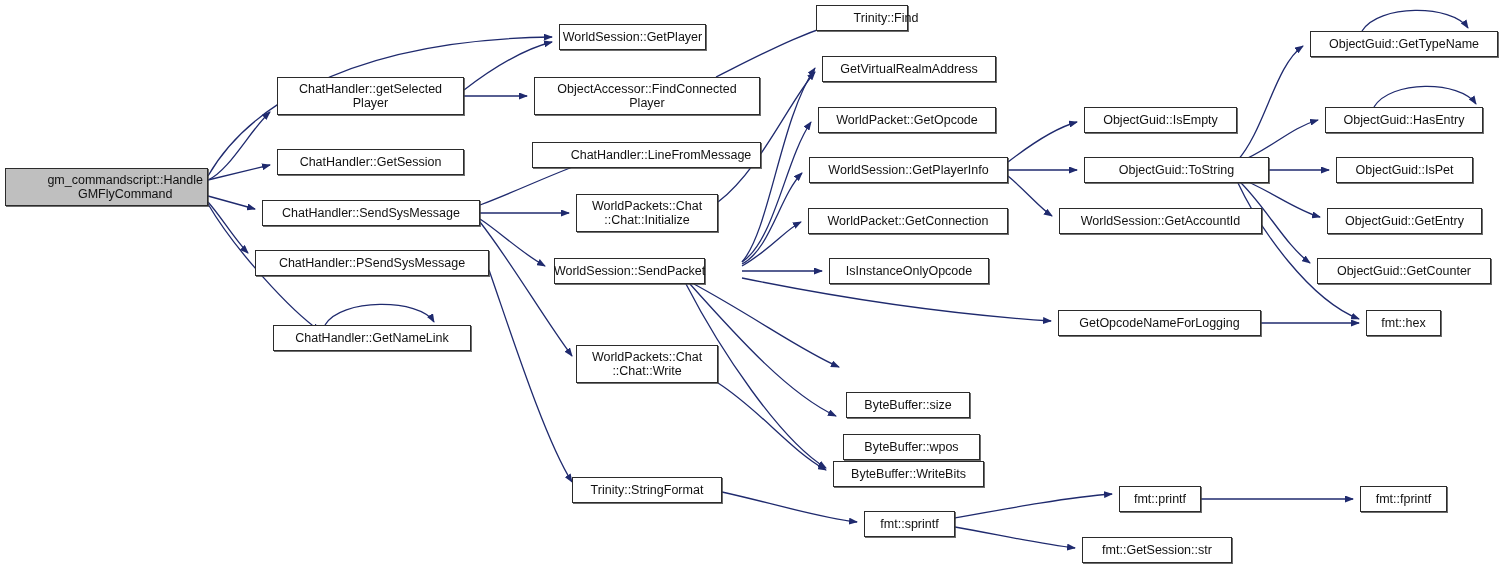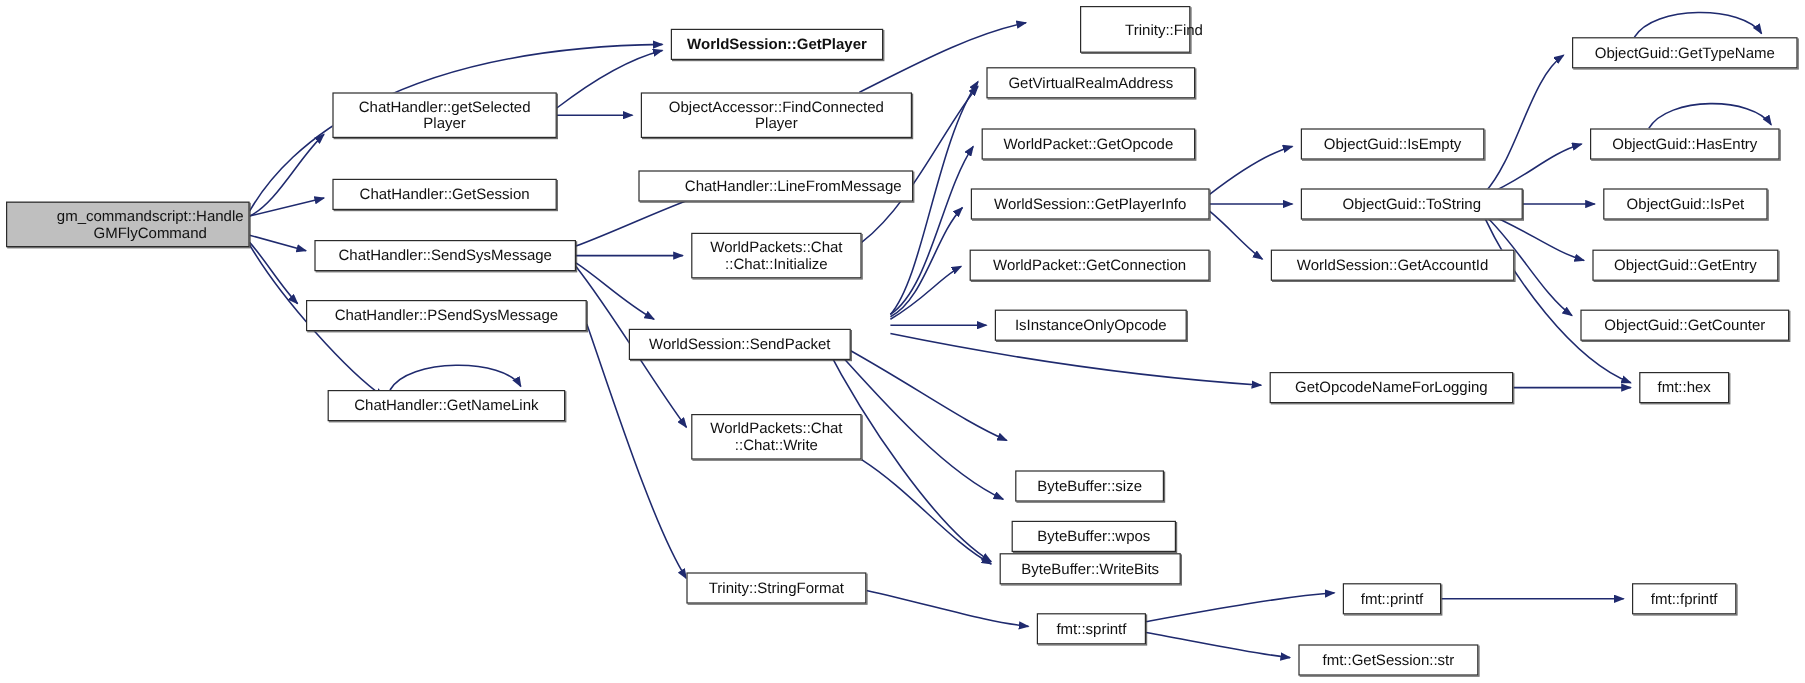--- a/index.html
+++ b/index.html
@@ -106,31 +106,31 @@
   </svg>
   <div id="nodes-group">
       <div class="node root" style="left: 5px; top: 168px; width: 203px; height: 38px; justify-content: flex-end;"><span class="node-label">gm_commandscript::Handle
 GMFlyCommand</span></div>
       <div class="node" style="left: 277px; top: 77px; width: 187px; height: 38px;"><span class="node-label">ChatHandler::getSelected
 Player</span></div>
       <div class="node" style="left: 277px; top: 149px; width: 187px; height: 26px;"><span class="node-label">ChatHandler::GetSession</span></div>
       <div class="node" style="left: 262px; top: 200px; width: 218px; height: 26px;"><span class="node-label">ChatHandler::SendSysMessage</span></div>
       <div class="node" style="left: 255px; top: 250px; width: 234px; height: 26px;"><span class="node-label">ChatHandler::PSendSysMessage</span></div>
       <div class="node" style="left: 273px; top: 325px; width: 198px; height: 26px;"><span class="node-label">ChatHandler::GetNameLink</span></div>
-      <div class="node" style="left: 559px; top: 24px; width: 177px; height: 26px; font-weight: bold;"><span class="node-label">WorldSession::GetPlayer</span></div>
+      <div class="node" style="left: 559px; top: 24px; width: 147px; height: 26px;"><span class="node-label">WorldSession::GetPlayer</span></div>
       <div class="node" style="left: 534px; top: 77px; width: 226px; height: 38px;"><span class="node-label">ObjectAccessor::FindConnected
 Player</span></div>
       <div class="node" style="left: 532px; top: 142px; width: 229px; height: 26px; padding-left: 29px;"><span class="node-label">ChatHandler::LineFromMessage</span></div>
       <div class="node" style="left: 576px; top: 194px; width: 142px; height: 38px;"><span class="node-label">WorldPackets::Chat
 ::Chat::Initialize</span></div>
-      <div class="node" style="left: 524px; top: 258px; width: 185px; height: 26px; margin-top: 16px;"><span class="node-label">WorldSession::SendPacket</span></div>
+      <div class="node" style="left: 554px; top: 258px; width: 151px; height: 26px;"><span class="node-label">WorldSession::SendPacket</span></div>
       <div class="node" style="left: 576px; top: 345px; width: 142px; height: 38px;"><span class="node-label">WorldPackets::Chat
 ::Chat::Write</span></div>
       <div class="node" style="left: 572px; top: 477px; width: 150px; height: 26px;"><span class="node-label">Trinity::StringFormat</span></div>
-      <div class="node" style="left: 900px; top: 5px; width: 92px; height: 39px; padding-left: 48px;"><span class="node-label">Trinity::Find</span></div>
+      <div class="node" style="left: 816px; top: 5px; width: 92px; height: 26px; padding-left: 48px;"><span class="node-label">Trinity::Find</span></div>
       <div class="node" style="left: 822px; top: 56px; width: 174px; height: 26px;"><span class="node-label">GetVirtualRealmAddress</span></div>
       <div class="node" style="left: 818px; top: 107px; width: 178px; height: 26px;"><span class="node-label">WorldPacket::GetOpcode</span></div>
       <div class="node" style="left: 809px; top: 157px; width: 199px; height: 26px;"><span class="node-label">WorldSession::GetPlayerInfo</span></div>
       <div class="node" style="left: 808px; top: 208px; width: 200px; height: 26px;"><span class="node-label">WorldPacket::GetConnection</span></div>
       <div class="node" style="left: 829px; top: 258px; width: 160px; height: 26px;"><span class="node-label">IsInstanceOnlyOpcode</span></div>
       <div class="node" style="left: 846px; top: 360px; width: 124px; height: 26px; margin-top: 32px;"><span class="node-label">ByteBuffer::size</span></div>
       <div class="node" style="left: 843px; top: 410px; width: 137px; height: 26px; margin-top: 24px;"><span class="node-label">ByteBuffer::wpos</span></div>
       <div class="node" style="left: 833px; top: 461px; width: 151px; height: 26px;"><span class="node-label">ByteBuffer::WriteBits</span></div>
       <div class="node" style="left: 864px; top: 511px; width: 91px; height: 26px;"><span class="node-label">fmt::sprintf</span></div>
       <div class="node" style="left: 1084px; top: 107px; width: 153px; height: 26px;"><span class="node-label">ObjectGuid::IsEmpty</span></div>

